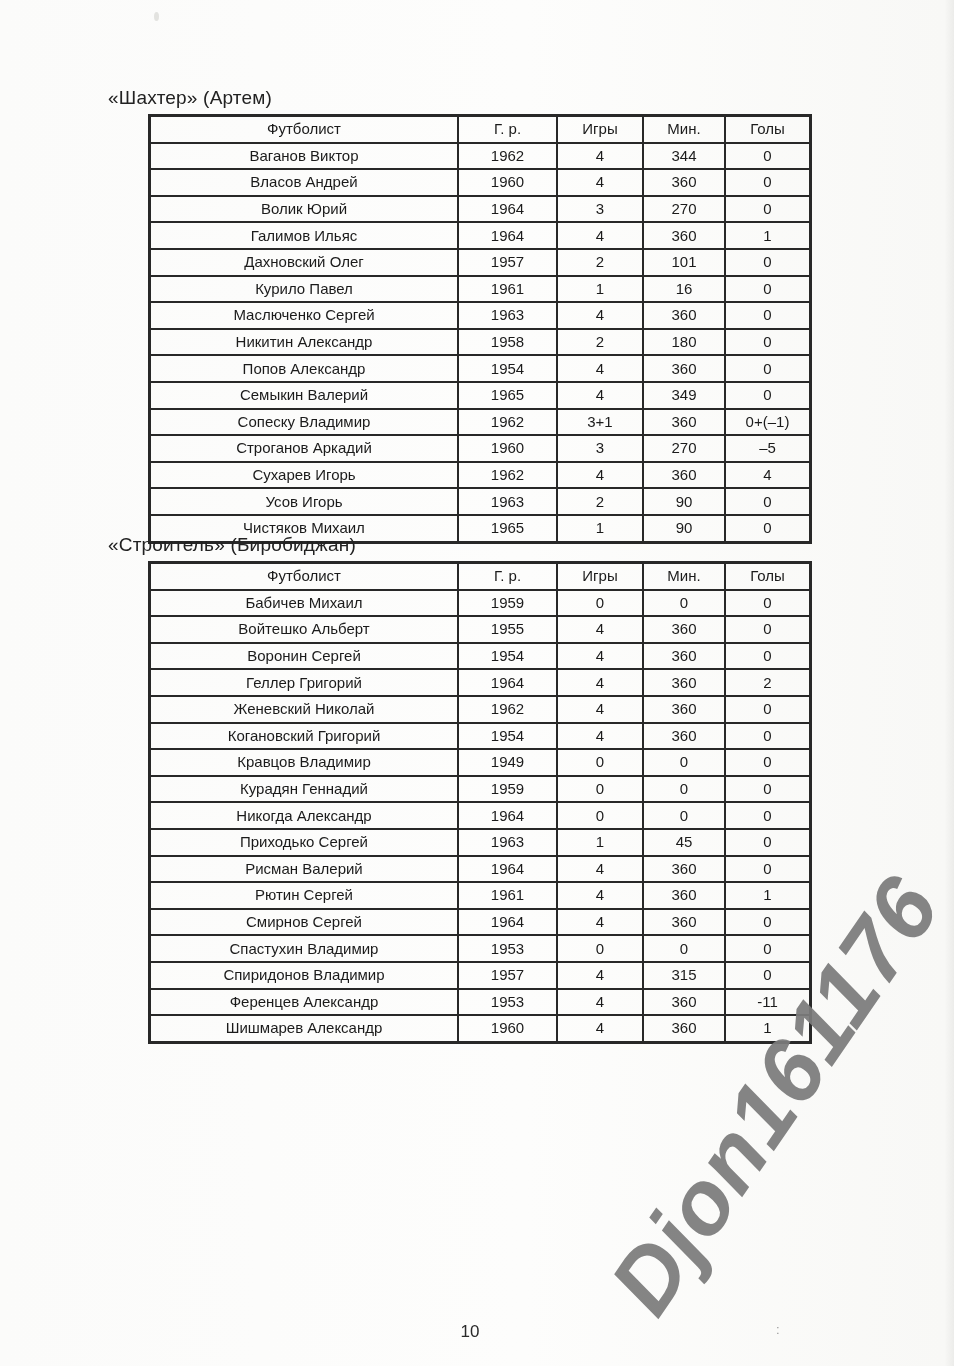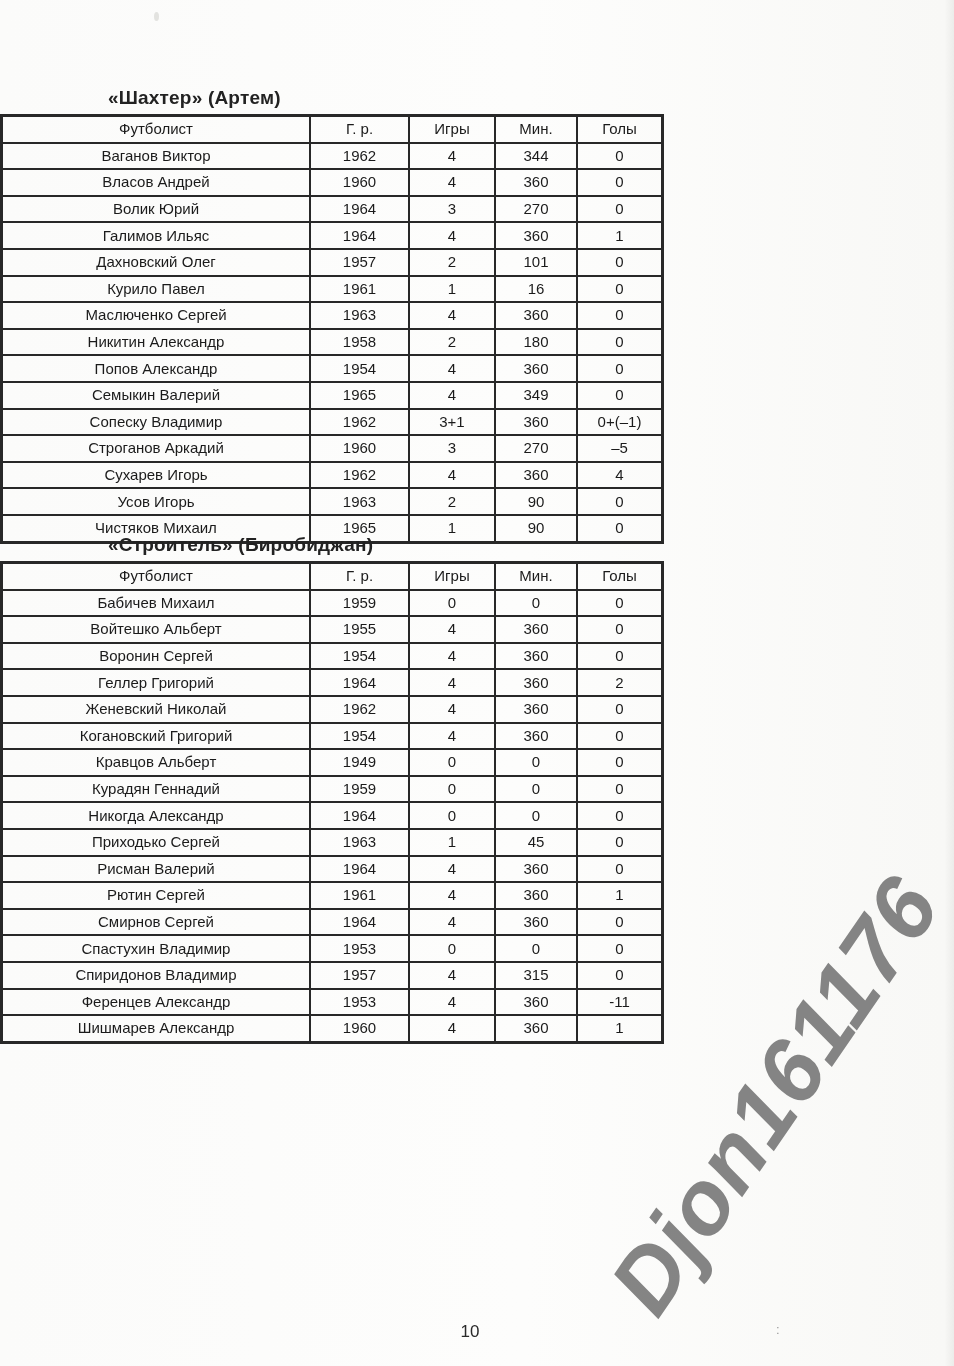--- a/index.html
+++ b/index.html
@@ -14,25 +14,26 @@
     overflow: hidden;
     background: linear-gradient(90deg, #fbfbfa 0%, #fdfdfc 55%, #f8f8f6 99%, #ececea 100%);
     color: #1b1b1b;
   }
   .section { position: absolute; left: 0; width: 954px; }
   #section-0 { top: 87px; }
   #section-1 { top: 534px; }
   .section-title {
     margin: 0 0 5px 108px;
     font-size: 19px;
-    font-weight: bold;
+    font-weight: normal;
     letter-spacing: 0.2px;
     color: #222222;
   }
   .stats-table {
+    margin-left: 148px;
     border-collapse: collapse;
     table-layout: fixed;
     width: 650px;
     border: 3px solid #282828;
   }
   .stats-table th, .stats-table td {
     border: 2px solid #282828;
     text-align: center;
     vertical-align: middle;
     font-size: 15px;
@@ -265,21 +266,21 @@
             <td>0</td>
           </tr>
           <tr>
             <td>Когановский Григорий</td>
             <td>1954</td>
             <td>4</td>
             <td>360</td>
             <td>0</td>
           </tr>
           <tr>
-            <td>Кравцов Альберт</td>
+            <td>Кравцов Владимир</td>
             <td>1949</td>
             <td>0</td>
             <td>0</td>
             <td>0</td>
           </tr>
           <tr>
             <td>Курадян Геннадий</td>
             <td>1959</td>
             <td>0</td>
             <td>0</td>

